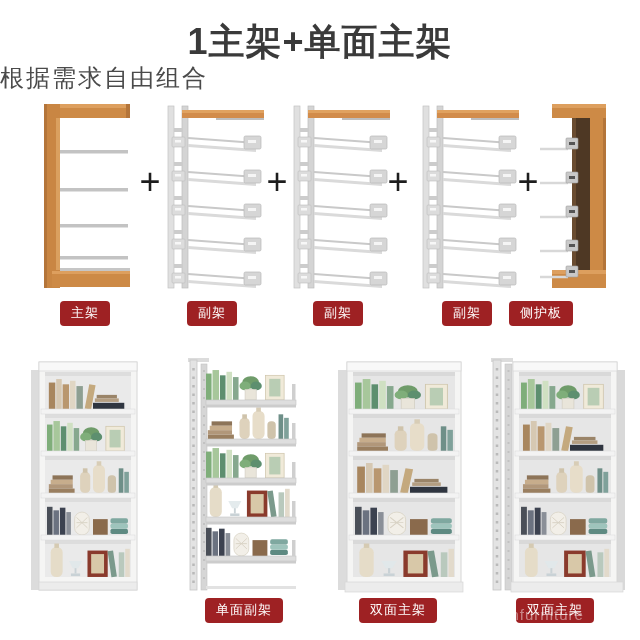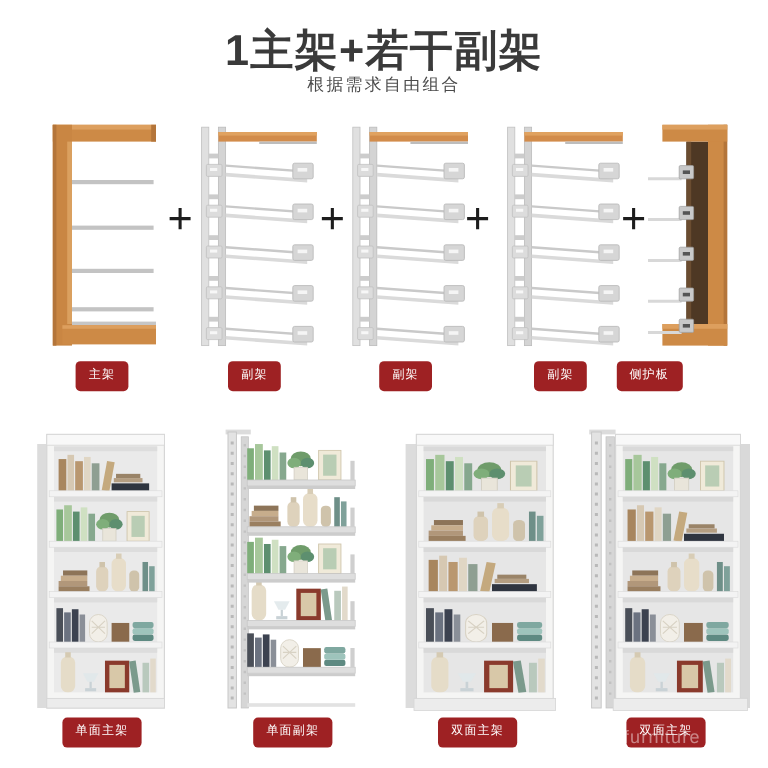--- a/index.html
+++ b/index.html
@@ -1,27 +1,27 @@
 <!DOCTYPE html>
 <html><head>
 <meta charset="utf-8">
 <style>
   html,body{margin:0;padding:0;background:#fff;}
   .canvas{position:relative;width:640px;height:640px;background:#ffffff;overflow:hidden;
           font-family:"Liberation Sans","DejaVu Sans",sans-serif;}
   .title{position:absolute;top:18px;left:0;width:640px;text-align:center;
          font-size:36px;font-weight:700;color:#3a3a3a;letter-spacing:1px;}
-  .subtitle{position:absolute;top:62px;left:0;width:640px;text-align:center;
-            font-size:14px;color:#4a4a4a;letter-spacing:2px;}
+  .subtitle{position:absolute;top:62px;left:0;width:640px;text-align:left;
+            font-size:24px;color:#4a4a4a;letter-spacing:2px;}
   .plus{position:absolute;top:164px;width:28px;text-align:center;
         font-size:36px;font-weight:300;color:#1d1d1d;line-height:36px;}
   .shelf-graphic{position:absolute;top:98px;height:200px;}
   .bottom-graphic{position:absolute;top:356px;height:242px;}
   .tag-wrap{position:absolute;text-align:center;}
-  .tag{display:inline-block;background:#9e2123;color:#fff;font-size:10px;
+  .tag{display:inline-block;background:#9e2123;color:#fff;font-size:13px;
        padding:3px 11px 4px;border-radius:4px;letter-spacing:1px;line-height:18px;}
   .tag-top{top:301px;}
   .tag-bottom{top:598px;}
   .watermark{position:absolute;top:606px;left:502px;width:150px;
              color:rgba(255,255,255,0.45);font-size:15px;letter-spacing:1px;
              z-index:5;pointer-events:none;}
   svg{display:block;}
 </style>
 </head>
 <body>
@@ -87,21 +87,21 @@
     <rect x="48" y="16" width="14" height="22" fill="#d8c8a8"></rect>
     <rect x="70" y="12" width="6" height="30" fill="#7b9a8c" transform="rotate(-8 73 42)"></rect>
     <rect x="78" y="14" width="6" height="28" fill="#b9c9bd"></rect>
     <rect x="85" y="10" width="5" height="32" fill="#e2dacb"></rect>
   </g>
 </defs>
 </svg>
 
 <div class="canvas">
 
-  <div class="title">1主架+若干副架</div>
+  <div class="title">1主架+单面主架</div>
   <div class="subtitle">根据需求自由组合</div>
 
   <svg class="shelf-graphic" style="left:22px" width="120" height="200" viewBox="0 0 120 200">
     <rect x="22" y="6" width="86" height="14" fill="#cd8a46"></rect>
     <rect x="22" y="6" width="86" height="4" fill="#dd9f5e"></rect>
     <rect x="104" y="6" width="4" height="14" fill="#b4753a"></rect>
     <rect x="22" y="6" width="16" height="184" fill="#c98643"></rect>
     <rect x="22" y="6" width="3" height="184" fill="#b4753a"></rect>
     <rect x="34" y="20" width="4" height="152" fill="#daa05f"></rect>
     <rect x="38" y="52" width="68" height="3.5" fill="#c3c3c3"></rect>
@@ -446,22 +446,20 @@
     <use href="#grpD" transform="translate(36 142) scale(0.98 0.88)"></use>
     <use href="#grpE" transform="translate(36 184) scale(0.98 0.88)"></use>
     <rect x="30" y="53" width="100" height="5" fill="#f3f3f3" stroke="#d9d9d9" stroke-width="0.5"></rect>
     <rect x="30" y="95" width="100" height="5" fill="#f3f3f3" stroke="#d9d9d9" stroke-width="0.5"></rect>
     <rect x="30" y="137" width="100" height="5" fill="#f3f3f3" stroke="#d9d9d9" stroke-width="0.5"></rect>
     <rect x="30" y="179" width="100" height="5" fill="#f3f3f3" stroke="#d9d9d9" stroke-width="0.5"></rect>
     <rect x="28" y="6" width="104" height="9" fill="#f8f8f8" stroke="#d6d6d6" stroke-width="0.7"></rect>
     <rect x="26" y="226" width="112" height="10" fill="#ececec" stroke="#d6d6d6" stroke-width="0.7"></rect>
   </svg>
 
-  <div class="tag-wrap tag-bottom" style="left:20px;width:130px">
-    <span class="tag">单面主架</span></div>
   <div class="tag-wrap tag-bottom" style="left:179px;width:130px">
     <span class="tag">单面副架</span></div>
   <div class="tag-wrap tag-bottom" style="left:333px;width:130px">
     <span class="tag">双面主架</span></div>
   <div class="tag-wrap tag-bottom" style="left:490px;width:130px">
     <span class="tag">双面主架</span></div>
 
   <div class="watermark">cnfurniture</div>
 
 </div>

